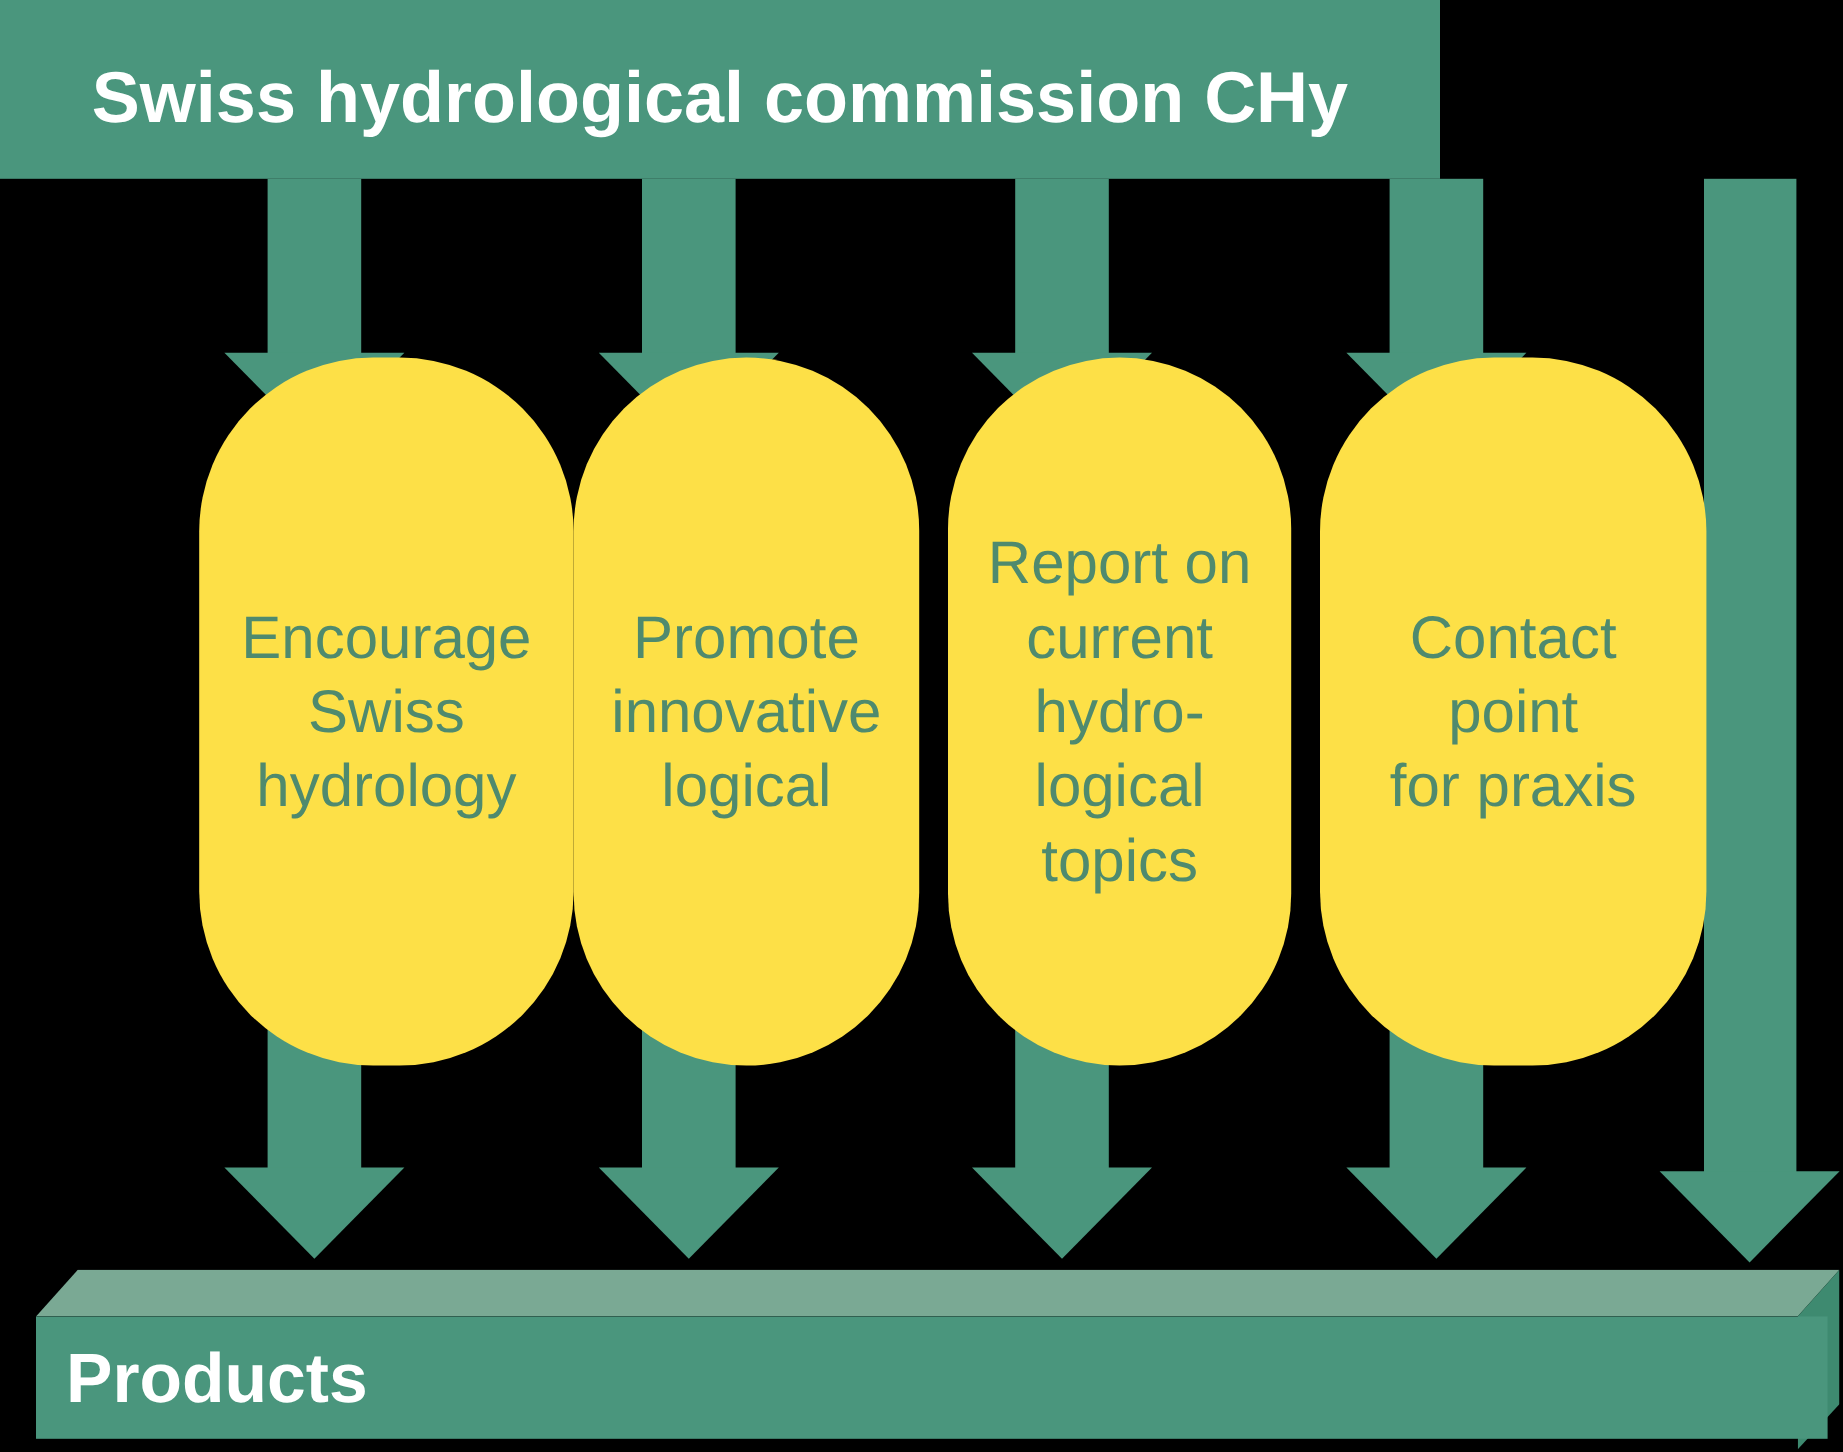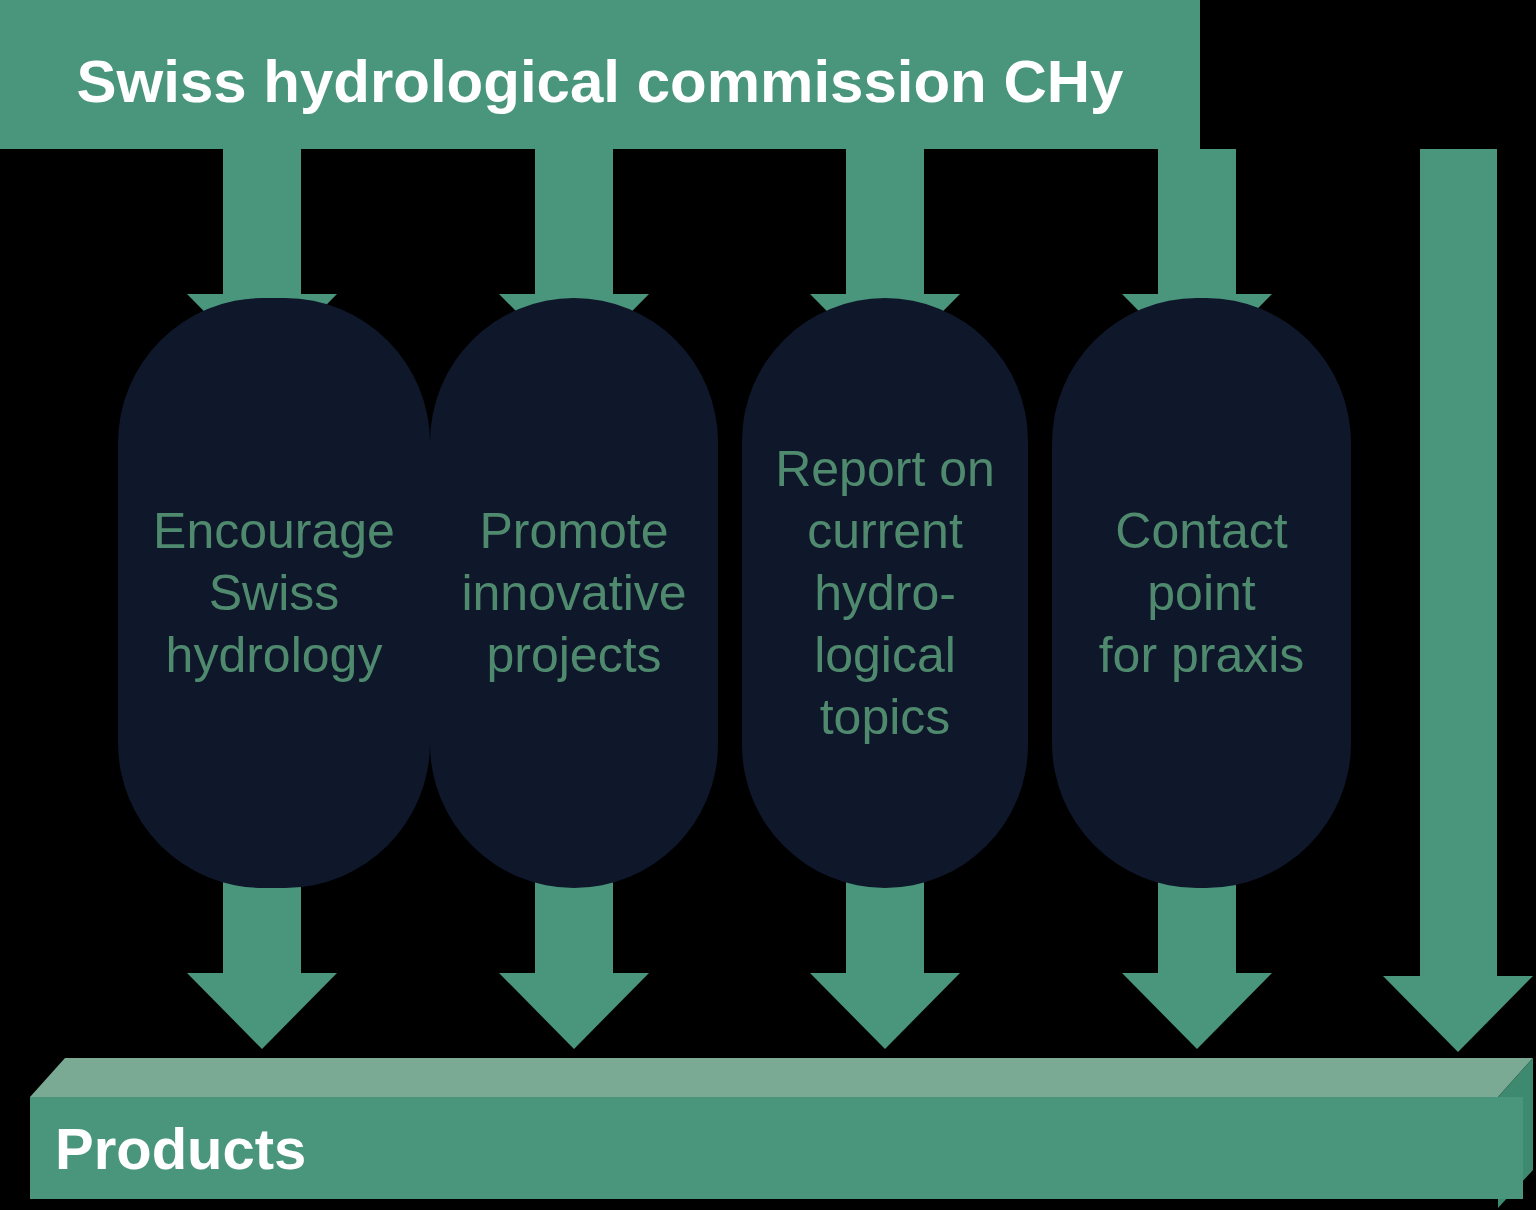--- a/index.html
+++ b/index.html
@@ -31,30 +31,30 @@
   .arrow-top .head{top:294px;}
   .arrow-bottom{z-index:1;}
   .arrow-bottom .stem{top:830px;height:145px;}
   .arrow-bottom .head{top:973px;}
   .arrow-right{z-index:3;}
   .arrow-right .stem{left:1420px;top:149px;height:829px;width:77px;}
   .arrow-right .head{left:1383px;top:976px;}
   
   .capsule{
     position:absolute;top:298px;height:590px;border-radius:145px;
-    background:#0f172a;z-index:2;
-    display:flex;align-items:center;justify-content:center;text-align:center;
+    background:#fde047;z-index:2;
+    display:flex;align-items:center;justify-content:center;text-align:center;margin-left:48px;
   }
   .capsule .capsule-text{
     color:#4f8a6e;font-size:50px;line-height:62px;white-space:pre-line;
   }
   .capsule.c1{left:118px;width:312px;}
   .capsule.c2{left:430px;width:288px;}
   .capsule.c3{left:742px;width:286px;}
-  .capsule.c4{left:1052px;width:299px;}
+  .capsule.c4{left:1052px;width:322px;}
   
   .bar-top-face{
     position:absolute;left:30px;top:1058px;width:1503px;height:39px;
     background:#7aa994;z-index:4;
     clip-path:polygon(35px 0%,100% 0%,calc(100% - 35px) 100%,0% 100%);
   }
   .bar-side-face{
     position:absolute;left:1498px;top:1058px;width:35px;height:152px;
     background:#3e8a70;z-index:4;
     clip-path:polygon(35px 0px,35px 112px,0px 150px,0px 39px);
@@ -95,21 +95,21 @@
   </div>
 
   <div class="capsule c1">
     <div class="capsule-text">Encourage
 Swiss
 hydrology</div>
   </div>
   <div class="capsule c2">
     <div class="capsule-text">Promote
 innovative
-projects</div>
+logical</div>
   </div>
   <div class="capsule c3">
     <div class="capsule-text">Report on
 current
 hydro-
 logical
 topics</div>
   </div>
   <div class="capsule c4">
     <div class="capsule-text">Contact

